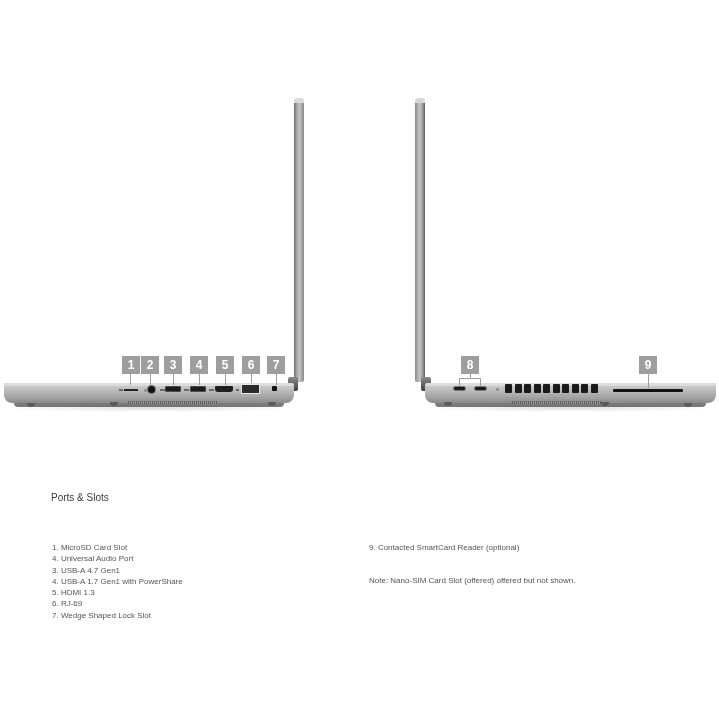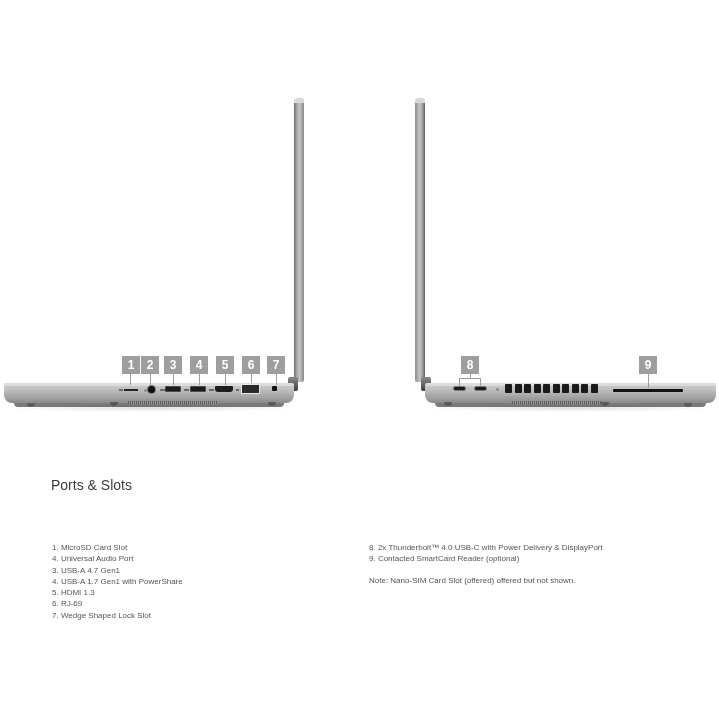--- a/index.html
+++ b/index.html
@@ -34,21 +34,21 @@
   .port-vent { background: #1a1a1a; border-radius: 1px; }
   .port-smartcard { background: #111; height: 3px; border-radius: 1px; }
   .tiny-icon { position: absolute; height: 2px; width: 6px; background: #6a6a6a; }
   .led { position: absolute; width: 3px; height: 3px; border-radius: 50%; background: #8a8a8a; }
 
   .badge { position: absolute; width: 18px; height: 18px; background: #9e9e9e;
            color: #ffffff; font-weight: bold; font-size: 12px; line-height: 18px; text-align: center; }
   .badge-line { position: absolute; width: 1px; background: #9e9e9e; }
   .bracket { position: absolute; border: 1px solid #9e9e9e; border-bottom: none; }
 
-  .section-title { position: absolute; left: 51px; top: 477px; font-size: 14px; color: #3a3a3a; font-weight: normal; }
+  .section-title { position: absolute; left: 51px; top: 492px; font-size: 10px; color: #3a3a3a; font-weight: normal; }
   .list { position: absolute; list-style: none; font-size: 8px; color: #555; line-height: 11.3px; }
   .list li { white-space: nowrap; }
   .note { position: absolute; font-size: 8px; color: #555; white-space: nowrap; }
 </style>
 </head>
 <body>
 
 <div class="laptop">
 
   <div class="lid" style="left:294px; top:100px; width:10px; height:282px;">
@@ -142,17 +142,16 @@
   <li>1. MicroSD Card Slot</li>
   <li>4. Universal Audio Port</li>
   <li>3. USB-A 4.7 Gen1</li>
   <li>4. USB-A 1.7 Gen1 with PowerShare</li>
   <li>5. HDMI 1.3</li>
   <li>6. RJ-69</li>
   <li>7. Wedge Shaped Lock Slot</li>
 </ul>
 
 <ul class="list" style="left:369px; top:542px;">
-  <li>8. 2x Thunderbolt™ 4.0 USB-C with Power Delivery &amp; DisplayPort</li>
   <li>9. Contacted SmartCard Reader (optional)</li>
 </ul>
 
 <div class="note" style="left:369px; top:576px;">Note: Nano-SIM Card Slot (offered) offered but not shown.</div>
 
 </body></html>

